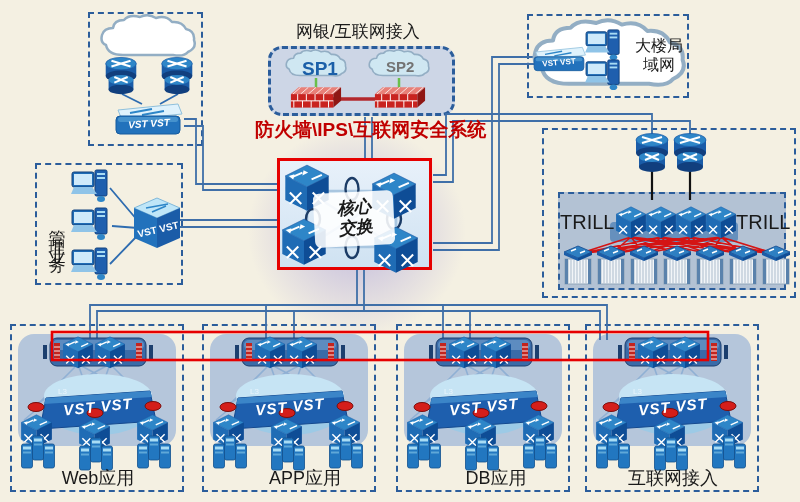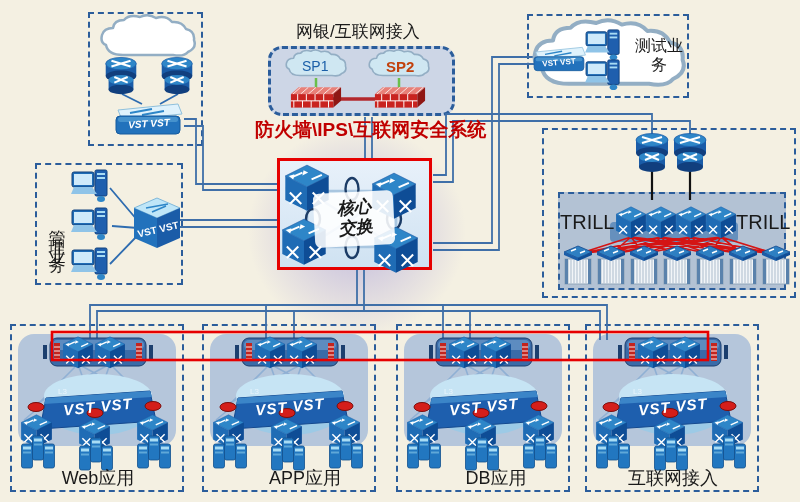--- a/index.html
+++ b/index.html
@@ -237,24 +237,24 @@
 
     <use href="#zonegfx" x="10" y="336" width="176" height="136"></use>
     <use href="#zonegfx" x="202" y="336" width="176" height="136"></use>
     <use href="#zonegfx" x="396" y="336" width="176" height="136"></use>
     <use href="#zonegfx" x="585" y="336" width="176" height="136"></use>
 
     <rect x="52" y="332" width="656" height="28" fill="none" stroke="#e60000" stroke-width="2.6"></rect>
   </svg>
 
   <div class="lbl" style="left:296px;top:22px;font-size:17px;white-space:nowrap;">网银/互联网接入</div>
-  <div class="lbl" style="left:302px;top:58px;font-size:14px;font-weight:normal;color:#1b5fa8;">SP1</div>
-  <div class="lbl" style="left:386px;top:58px;font-size:15px;font-weight:bold;color:#c2410c;">SP2</div>
+  <div class="lbl" style="left:302px;top:58px;font-size:19px;font-weight:bold;color:#1b5fa8;">SP1</div>
+  <div class="lbl" style="left:386px;top:58px;font-size:15px;font-weight:bold;color:#737373;">SP2</div>
   <div class="lbl" style="left:255px;top:119px;font-size:19px;font-weight:bold;color:#c00000;white-space:nowrap;">防火墙\IPS\互联网安全系统</div>
-  <div class="lbl center" style="left:632px;top:36px;width:54px;font-size:16px;">测试业务</div>
+  <div class="lbl center" style="left:632px;top:36px;width:54px;font-size:16px;">大楼局域网</div>
   <div class="lbl" style="left:46px;top:182px;height:104px;font-size:17px;writing-mode:vertical-rl;letter-spacing:9px;">管理业务</div>
   <div class="lbl center" style="left:334px;top:198px;width:42px;font-size:17px;font-weight:bold;font-style:italic;transform:rotate(-5deg);">核心交换</div>
   <div class="lbl" style="left:560px;top:210px;font-size:20px;">TRILL</div>
   <div class="lbl" style="left:736px;top:210px;font-size:20px;">TRILL</div>
 
   <div class="vsttxt center" style="left:118px;top:118px;width:62px;font-size:10px;font-style:italic;transform:rotate(-4deg);">VST VST</div>
   <div class="vsttxt center" style="left:533px;top:58px;width:52px;font-size:8px;transform:rotate(-5deg);">VST VST</div>
   <div class="vsttxt center" style="left:134px;top:224px;width:48px;font-size:10px;transform:rotate(-13deg);">VST VST</div>
 
   <div class="vsttxt center" style="left:46px;top:398px;width:104px;font-size:15px;font-style:italic;letter-spacing:1px;transform:rotate(-6deg);">VST VST</div>

